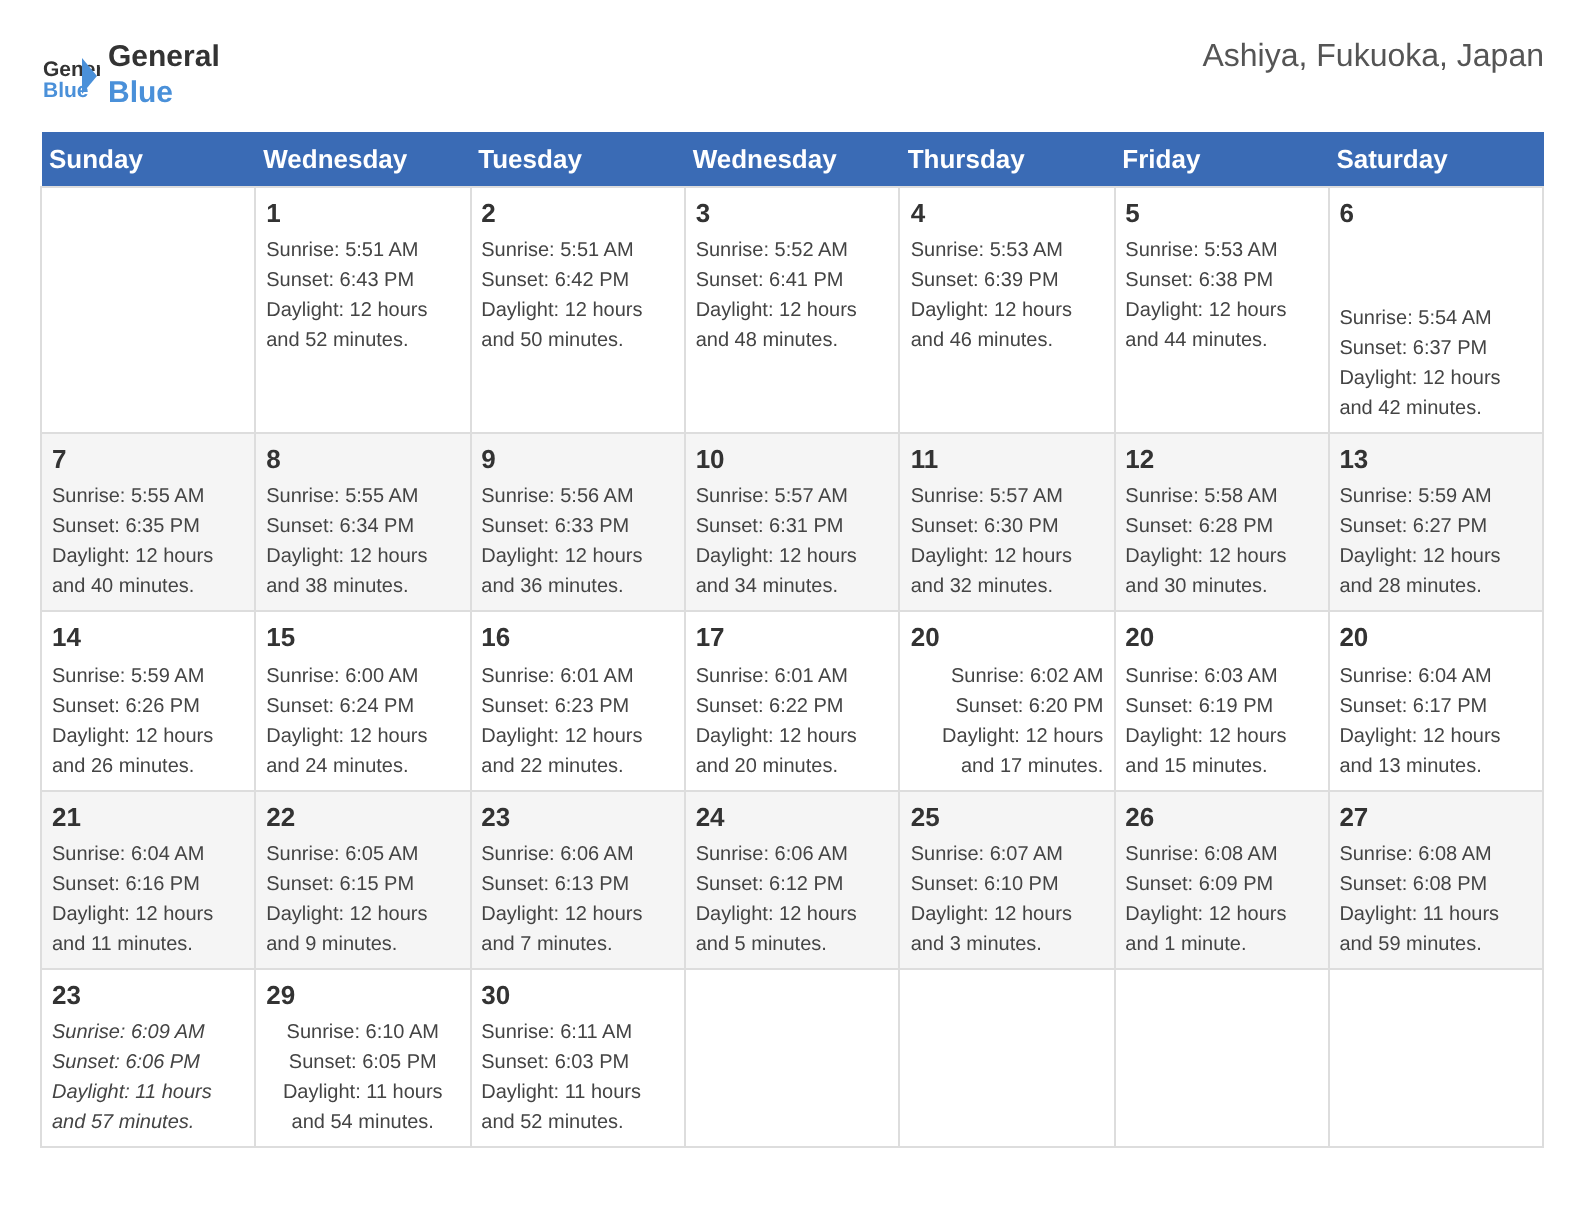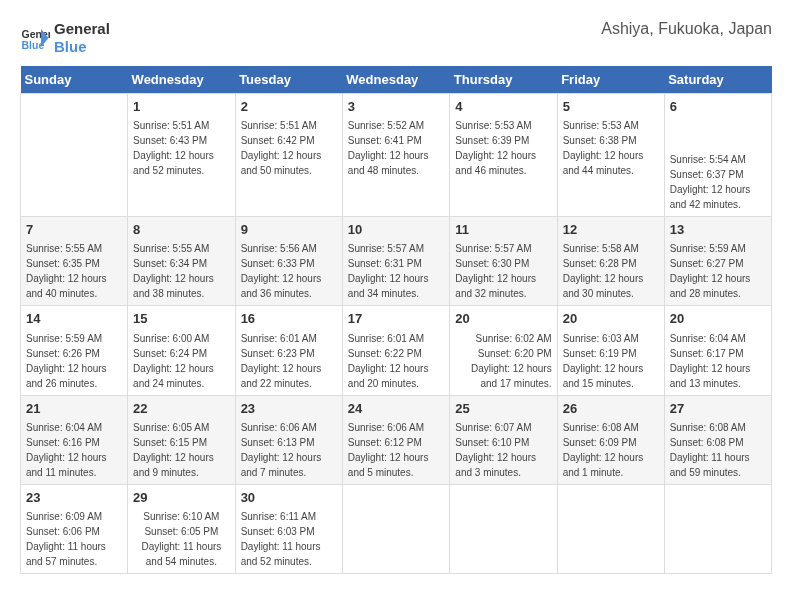--- a/index.html
+++ b/index.html
@@ -309,21 +309,21 @@
           <span class="day-num">27</span>
           <div class="day-info" style="white-space: pre-line;">Sunrise: 6:08 AM
 Sunset: 6:08 PM
 Daylight: 11 hours
 and 59 minutes.</div>
         </td>
       </tr>
       <tr>
         <td>
           <span class="day-num">23</span>
-          <div class="day-info" style="white-space: pre-line;">Sunrise: 6:09 AM
+          <div class="day-info" style="white-space: pre-line; font-style: italic;">Sunrise: 6:09 AM
 Sunset: 6:06 PM
 Daylight: 11 hours
 and 57 minutes.</div>
         </td>
         <td>
           <span class="day-num">29</span>
           <div class="day-info" style="white-space: pre-line; text-align: center;">Sunrise: 6:10 AM
 Sunset: 6:05 PM
 Daylight: 11 hours
 and 54 minutes.</div>

